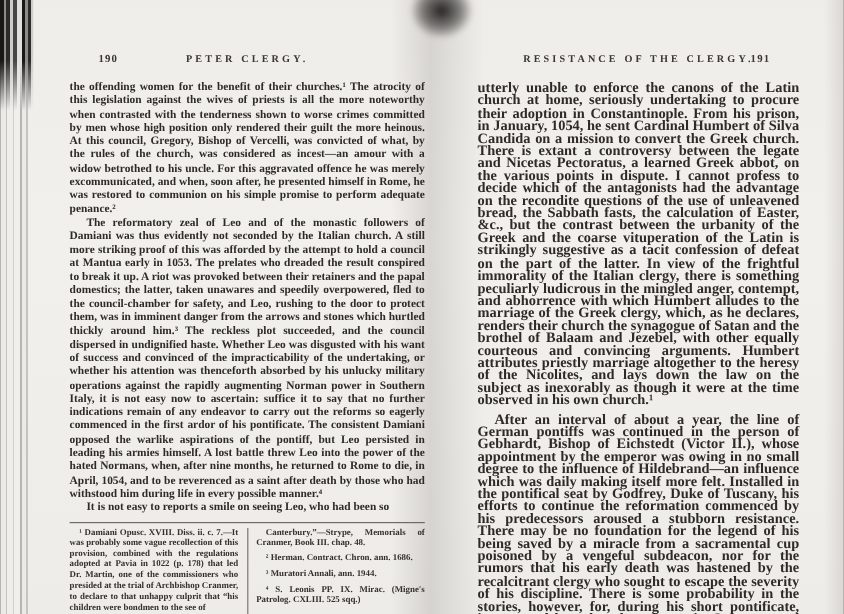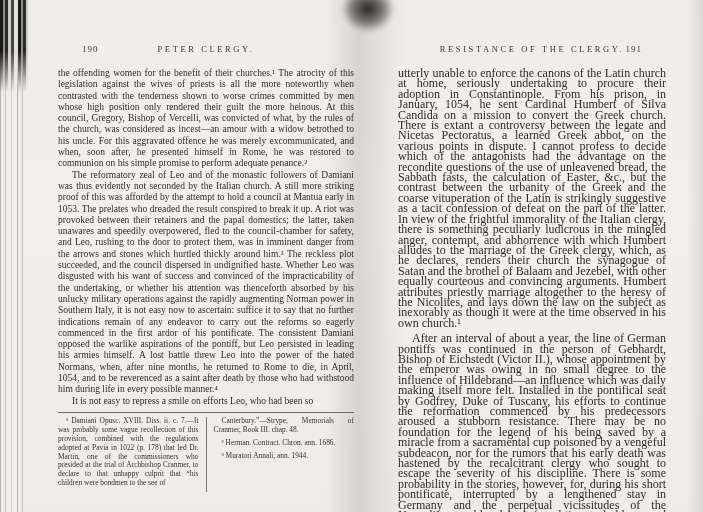--- a/index.html
+++ b/index.html
@@ -1,20 +1,21 @@
 <!DOCTYPE html>
 <html><head>
 <meta charset="utf-8">
 <style>
   html,body{margin:0;padding:0;background:#9a9894;}
   .scan{
     position:relative;width:703px;height:512px;overflow:hidden;
     background:linear-gradient(180deg,#efedea 0%,#f2f0ed 40%,#eeece9 100%);
     font-family:"Liberation Serif","DejaVu Serif",serif;
     color:#2e2b27;
+    font-weight:bold;
   }
   
   .edge-strip{
     position:absolute;left:0;top:0;bottom:0;width:24px;
     background:repeating-linear-gradient(90deg,
       #b7b5b2 0 1px,#eceae7 1px 5px,#c6c4c1 5px 6px,#f0eeeb 6px 11px,#d2d0cd 11px 12px,#f1efec 12px 17px);
   }
   .edge-strip-dark{
     position:absolute;left:0;top:0;width:28px;height:92px;
     background:repeating-linear-gradient(90deg,
@@ -73,31 +74,32 @@
   <div class="right-edge-shade"></div>
 
   <div class="page page-left">
     <div class="running-head">
       <span class="folio folio-left">190</span>
       <span>PETER CLERGY.</span>
     </div>
     <div class="body-text">
       <p class="para">the offending women for the benefit of their churches.¹  The atrocity of this legislation against the wives of priests is all the more noteworthy when contrasted with the tenderness shown to worse crimes committed by men whose high position only rendered their guilt the more heinous.  At this council, Gregory, Bishop of Vercelli, was convicted of what, by the rules of the church, was considered as incest—an amour with a widow betrothed to his uncle.  For this aggravated offence he was merely excommunicated, and when, soon after, he presented himself in Rome, he was restored to communion on his simple promise to perform adequate penance.²</p>
       <p class="para indent">The reformatory zeal of Leo and of the monastic followers of Damiani was thus evidently not seconded by the Italian church.  A still more striking proof of this was afforded by the attempt to hold a council at Mantua early in 1053.  The prelates who dreaded the result conspired to break it up.  A riot was provoked between their retainers and the papal domestics; the latter, taken unawares and speedily overpowered, fled to the council-chamber for safety, and Leo, rushing to the door to protect them, was in imminent danger from the arrows and stones which hurtled thickly around him.³  The reckless plot succeeded, and the council dispersed in undignified haste.  Whether Leo was disgusted with his want of success and convinced of the impracticability of the undertaking, or whether his attention was thenceforth absorbed by his unlucky military operations against the rapidly augmenting Norman power in Southern Italy, it is not easy now to ascertain: suffice it to say that no further indications remain of any endeavor to carry out the reforms so eagerly commenced in the first ardor of his pontificate.  The consistent Damiani opposed the warlike aspirations of the pontiff, but Leo persisted in leading his armies himself.  A lost battle threw Leo into the power of the hated Normans, when, after nine months, he returned to Rome to die, in April, 1054, and to be reverenced as a saint after death by those who had withstood him during life in every possible manner.⁴</p>
-      <p class="para indent">It is not easy to repress a smile on efforts Leo, who had been so</p>
+      <p class="para indent">It is not easy to reports a smile on seeing Leo, who had been so</p>
     </div>
     <hr class="fn-rule">
     <div class="footnotes">
       <div class="fn-col">
         <p class="fn-item">¹ Damiani Opusc. XVIII. Diss. ii. c. 7.—It was probably some vague recollection of this provision, combined with the regulations adopted at Pavia in 1022 (p. 178) that led Dr. Martin, one of the commissioners who presided at the trial of Archbishop Cranmer, to declare to that unhappy culprit that “his children were bondmen to the see of</p>
       </div>
       <div class="fn-col">
         <p class="fn-item">Canterbury.”—Strype, Memorials of Cranmer, Book III. chap. 48.</p>
         <p class="fn-item">² Herman. Contract. Chron. ann. 1686.</p>
         <p class="fn-item">³ Muratori Annali, ann. 1944.</p>
+        <p class="fn-item">⁴ S. Leonis PP. IX. Mirac. (Migne's Patrolog. CXLIII. 525 sqq.)</p>
       </div>
     </div>
   </div>
 
   <div class="page page-right">
     <div class="running-head">
       <span>RESISTANCE OF THE CLERGY.</span>
       <span class="folio folio-right">191</span>
     </div>
     <div class="body-text">

